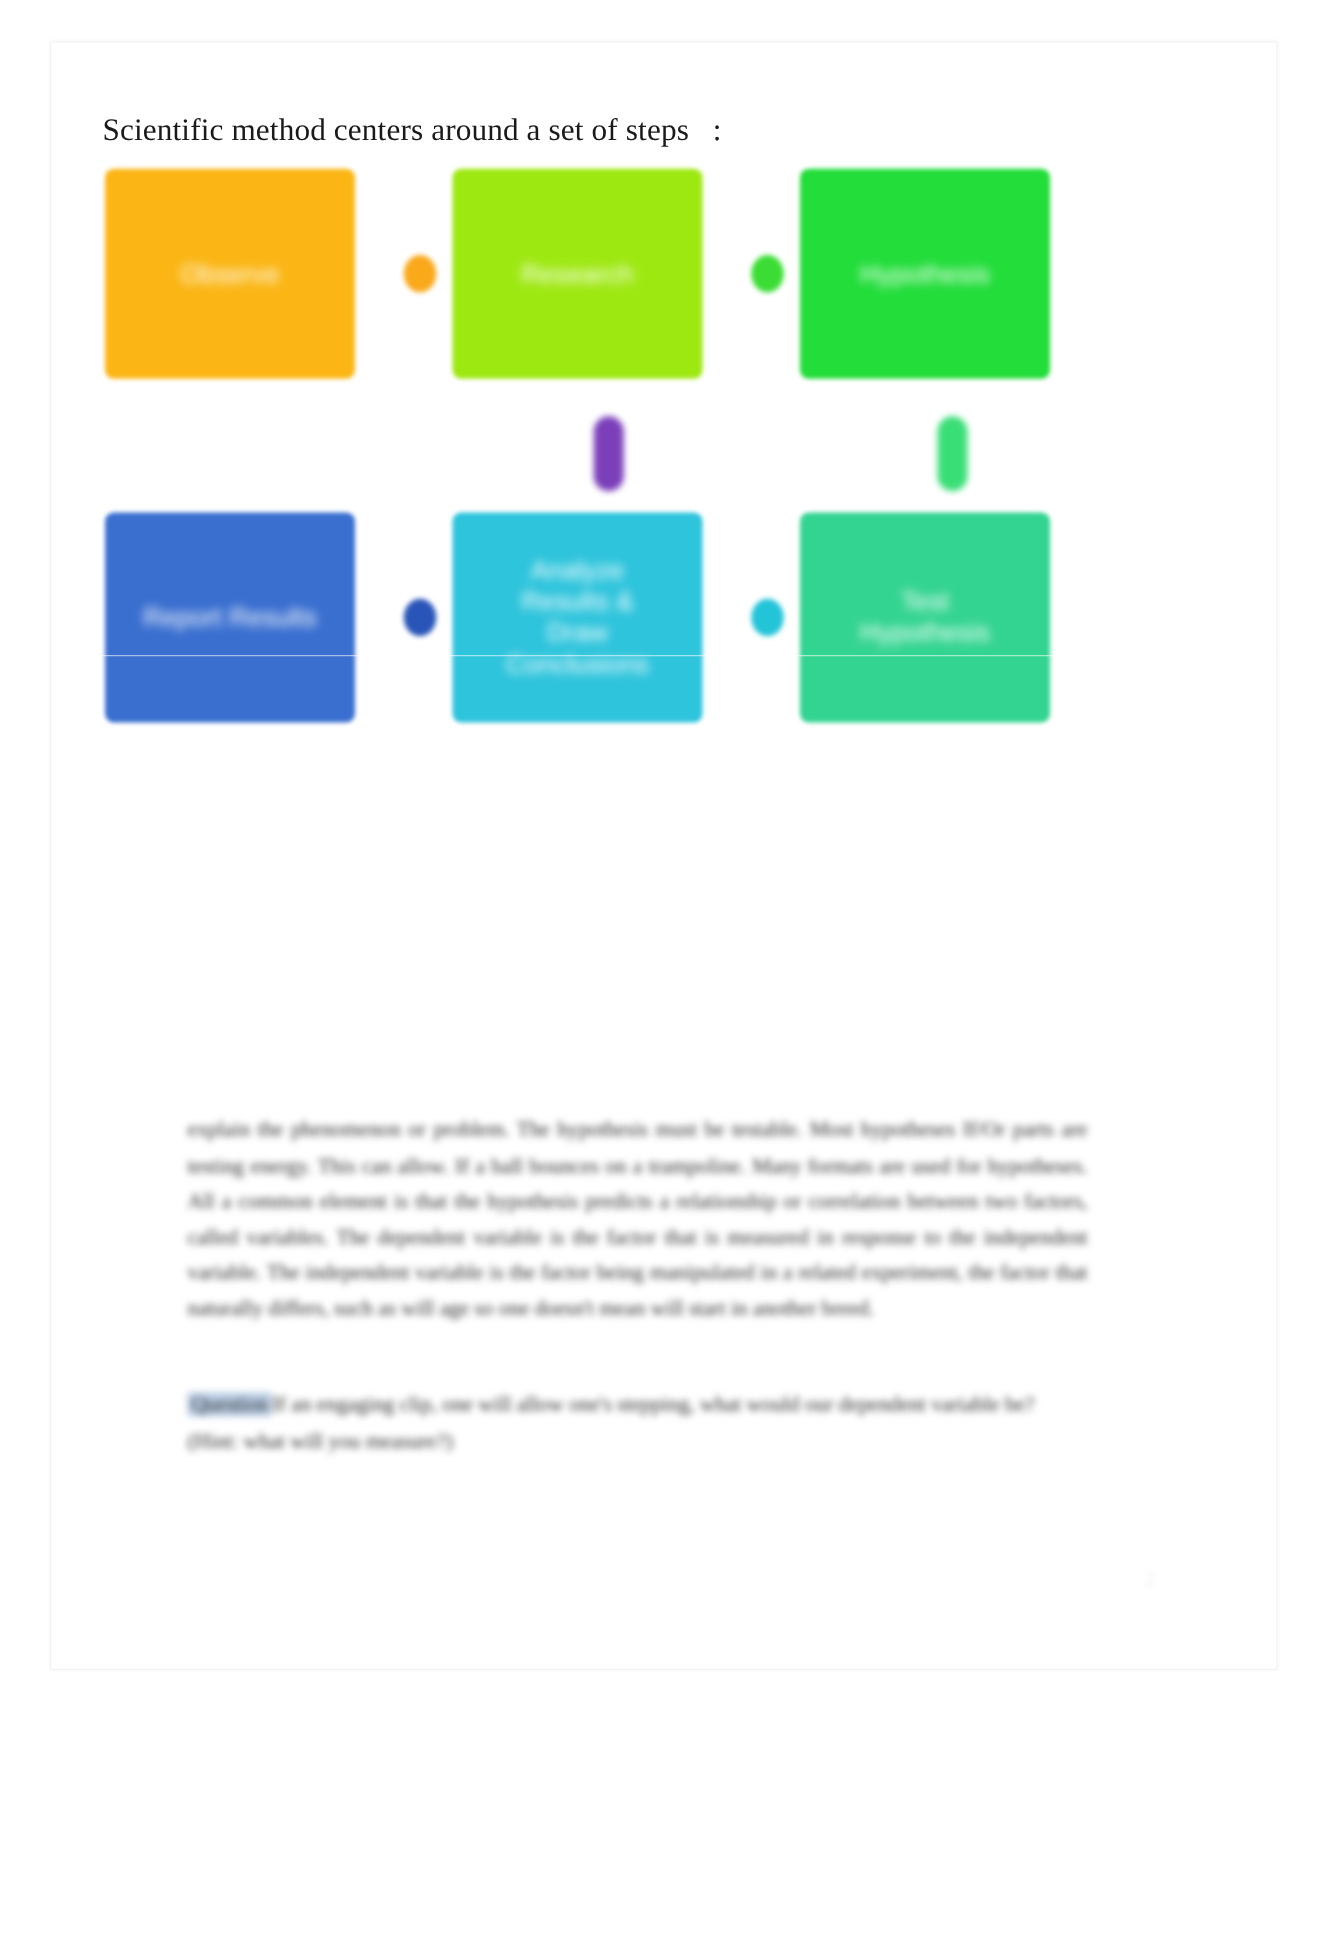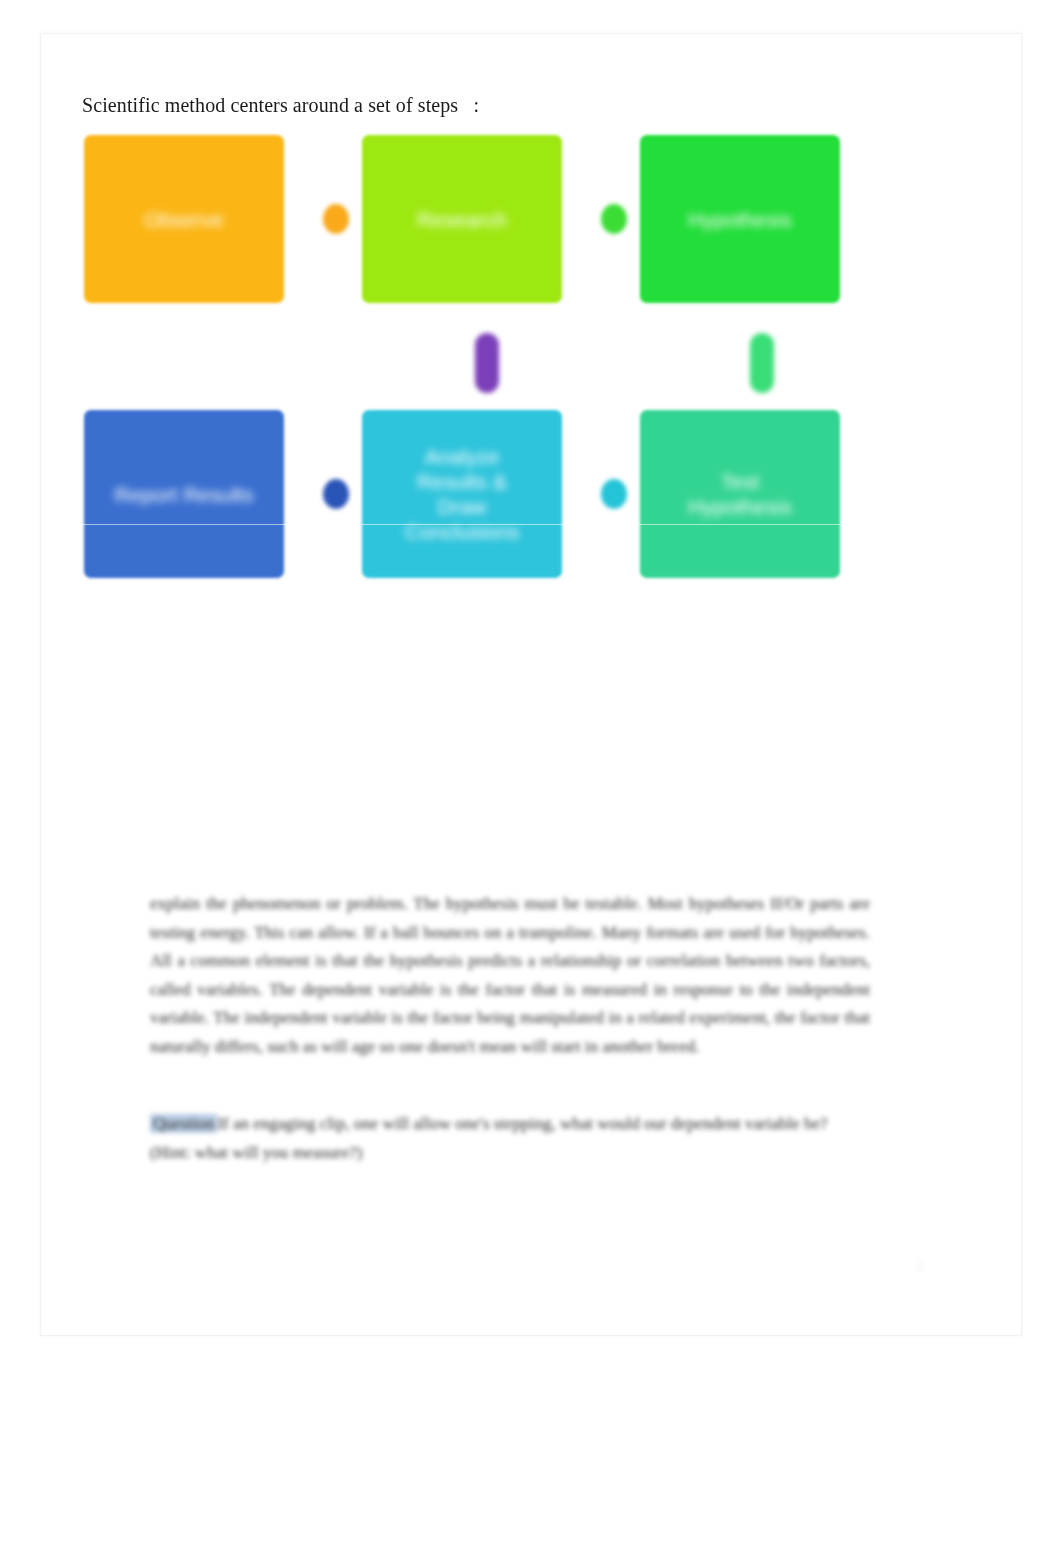--- a/index.html
+++ b/index.html
@@ -26,21 +26,21 @@
     border: 1px solid #f2f2f2;
     box-shadow: 0 0 4px rgba(0,0,0,0.045);
     box-sizing: border-box;
   }
 
   
   #doc-heading {
     position: absolute;
     left: 82px;
     top: 89px;
-    font-size: 20px;
+    font-size: 25px;
     line-height: 32px;
     color: #1a1a1a;
     letter-spacing: 0.1px;
     white-space: pre;
   }
 
   
   #flow-diagram {
     position: absolute;
     left: 84px;

